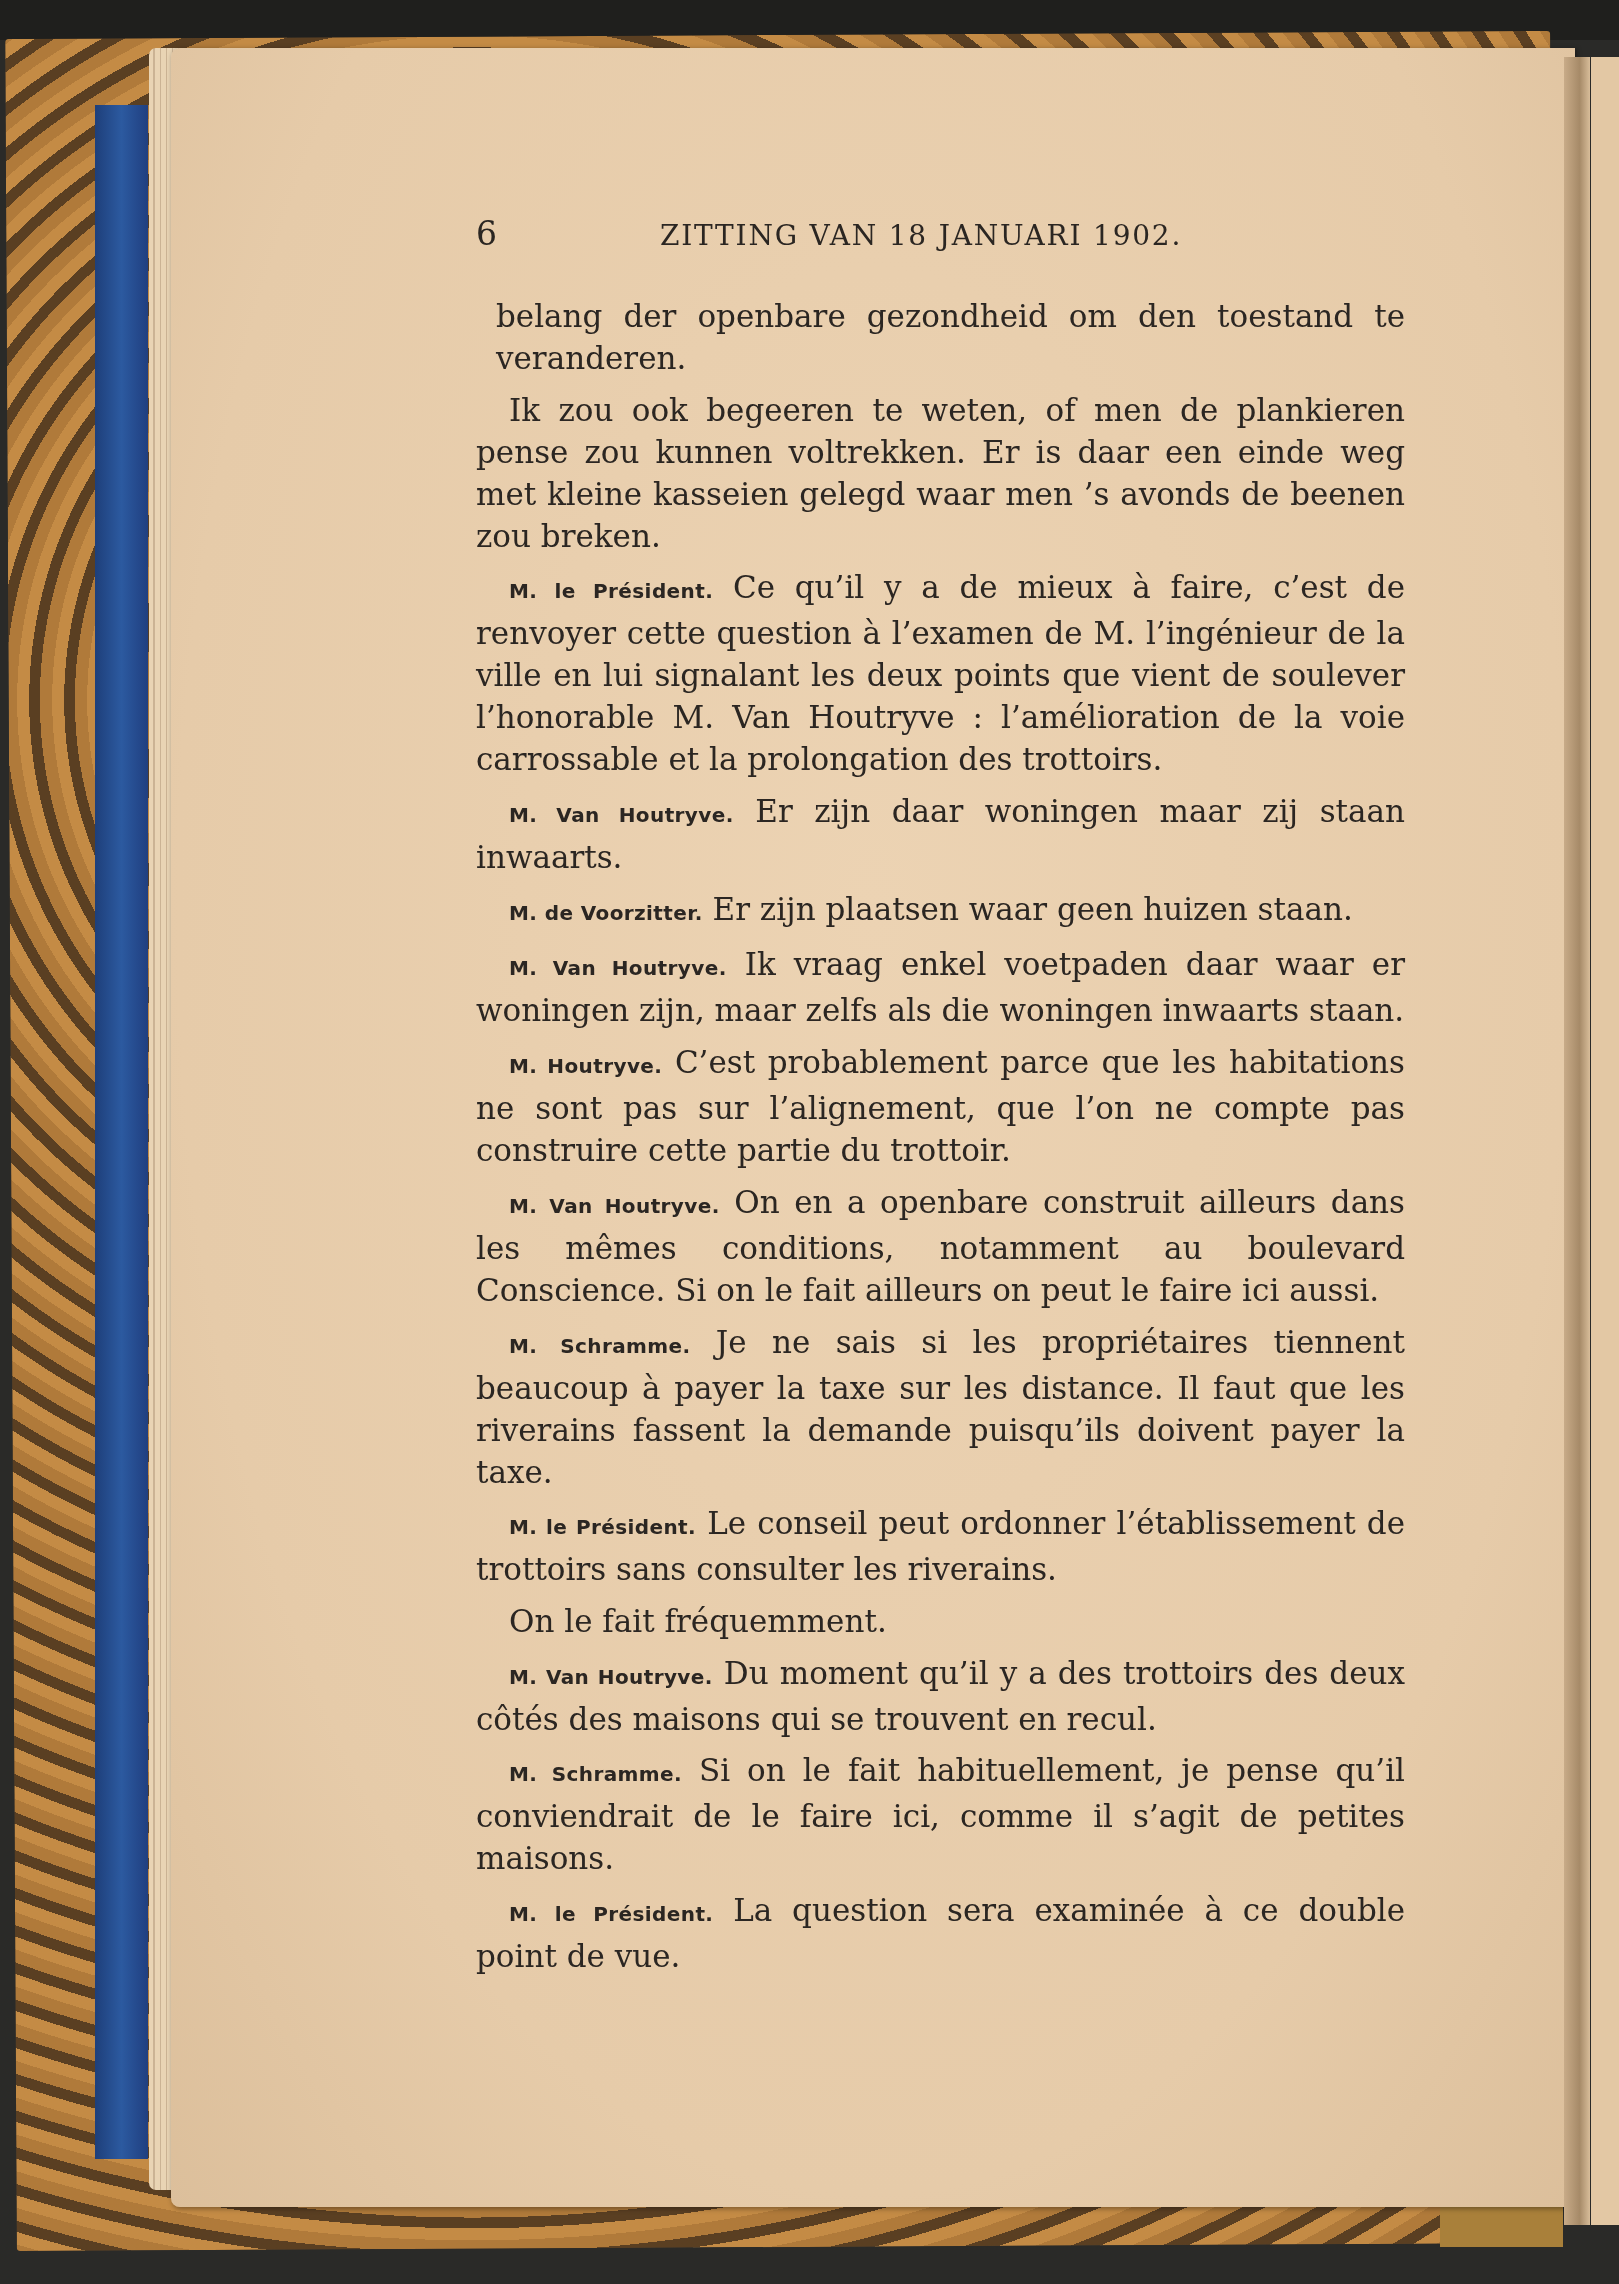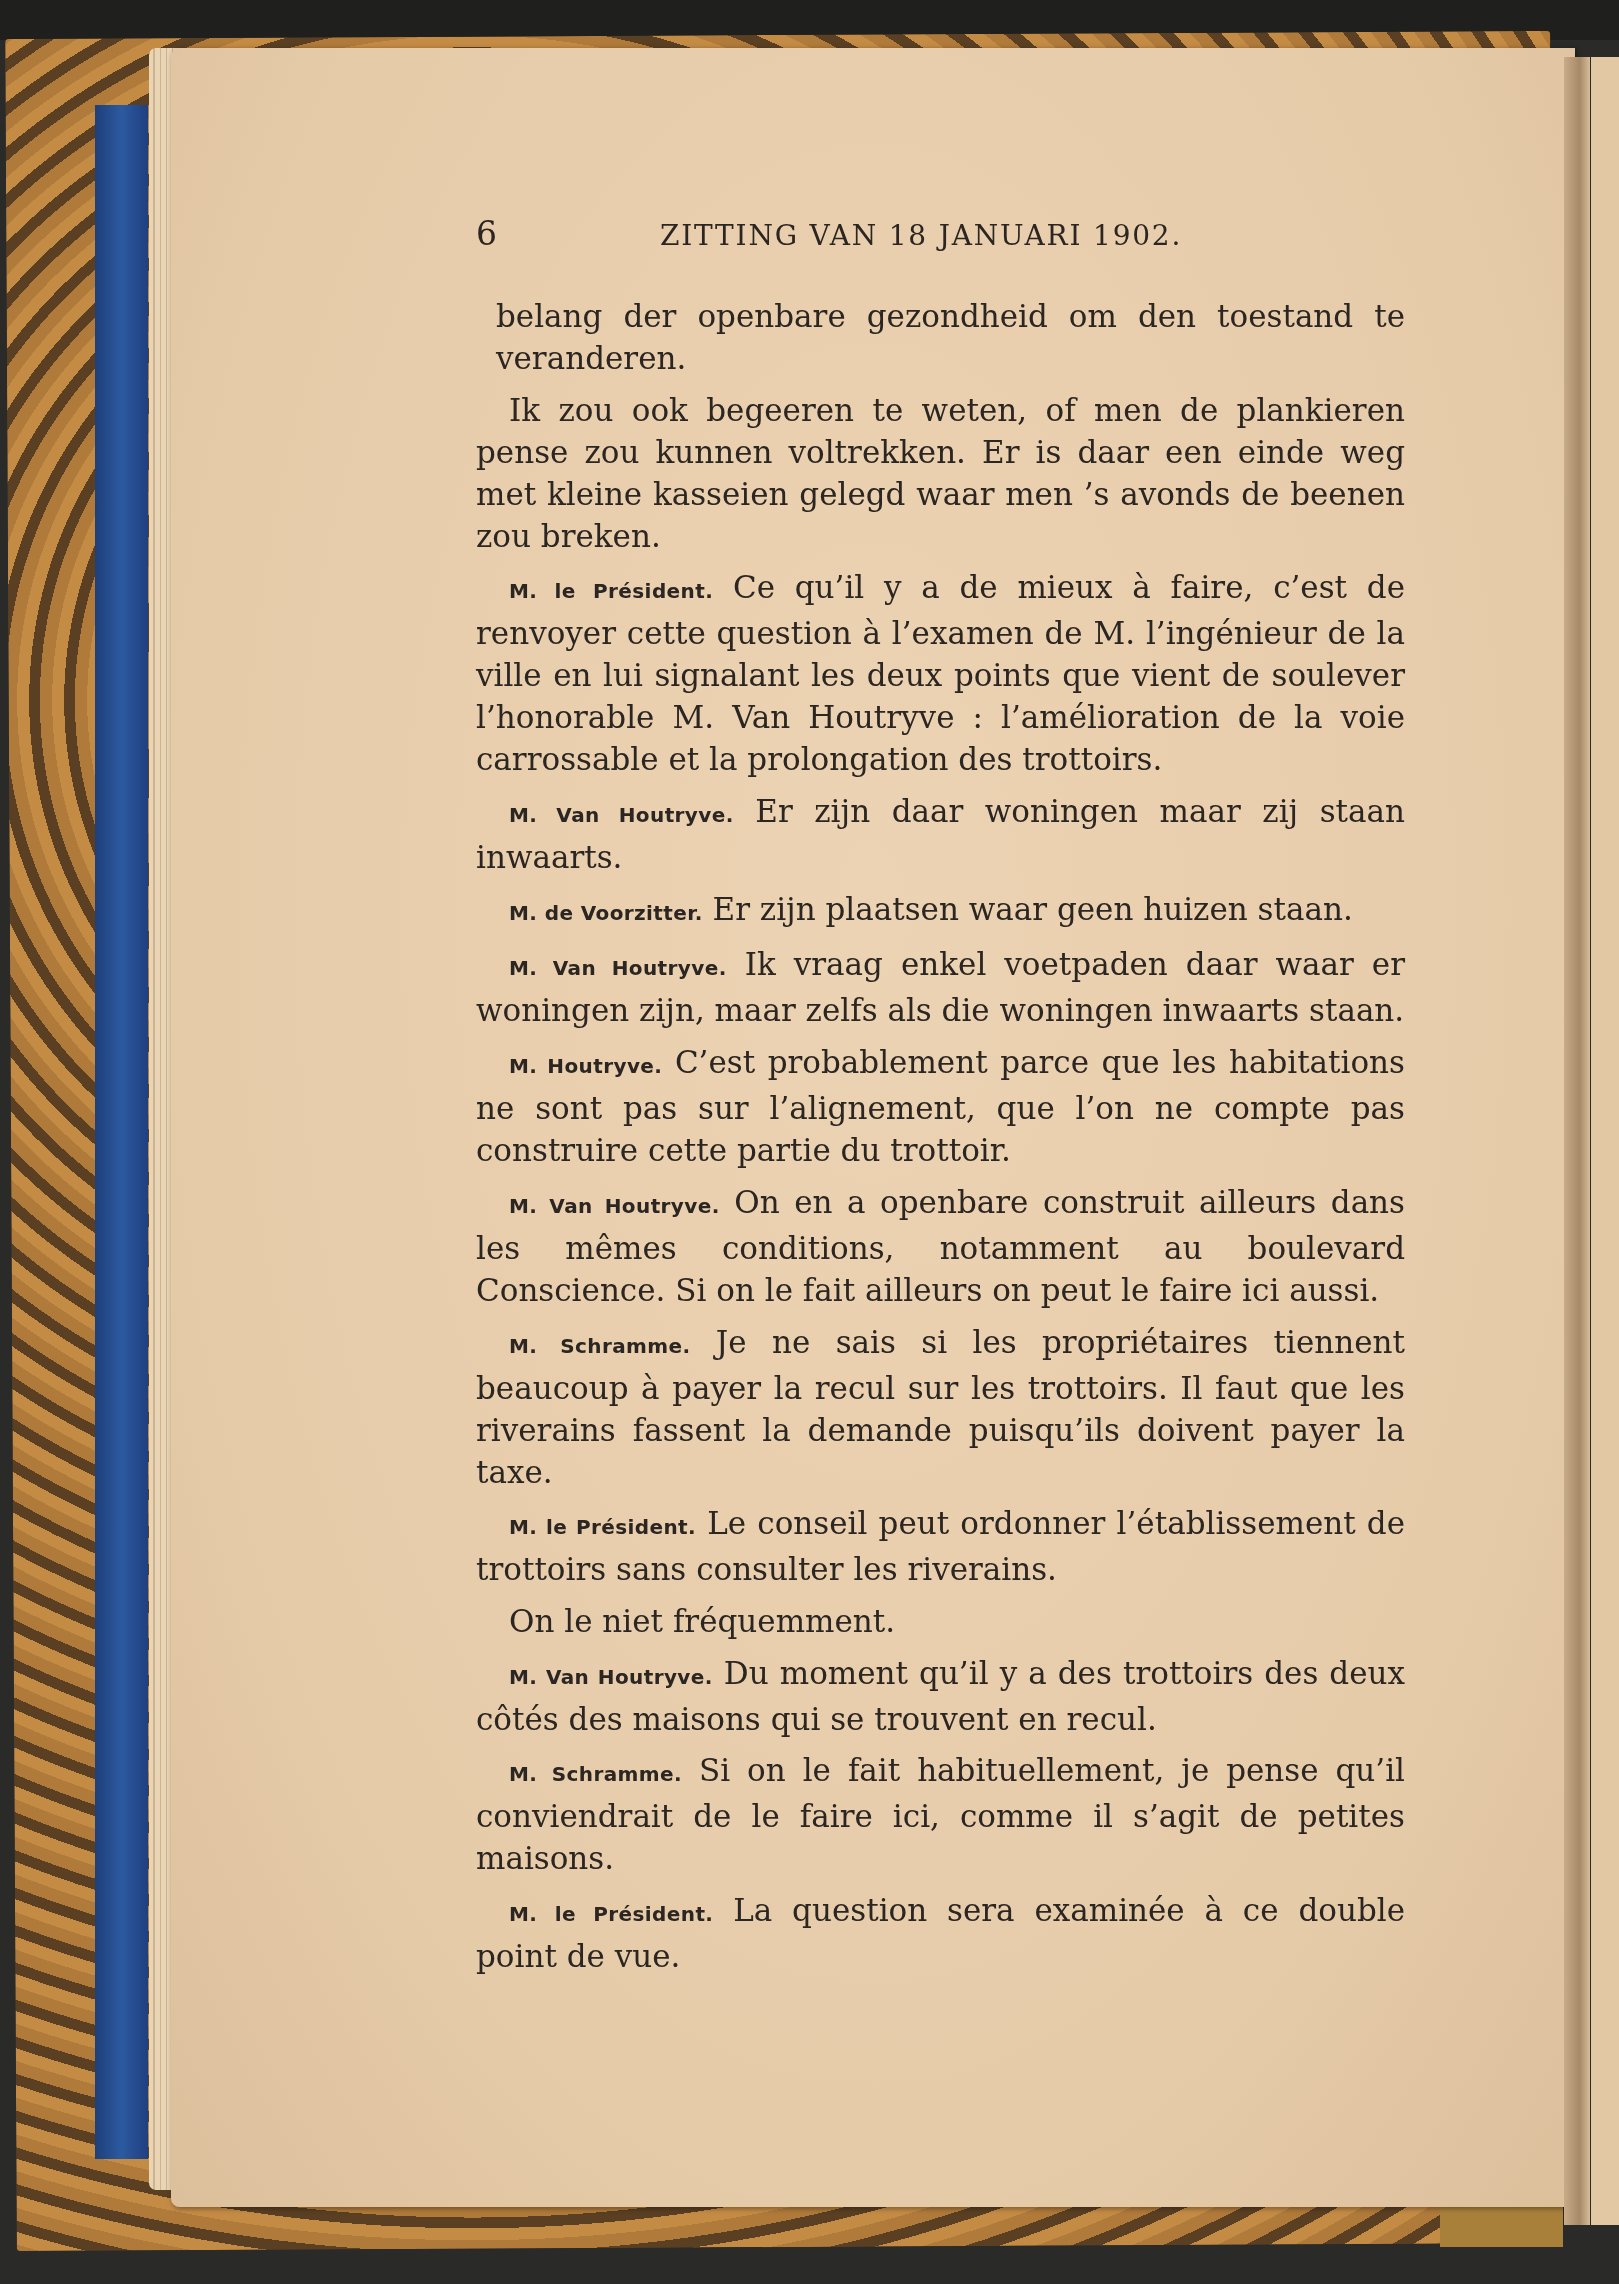--- a/index.html
+++ b/index.html
@@ -84,21 +84,21 @@
   </div>
   <div id="body-text">
       <p class="para cont"><span>belang der openbare gezondheid om den toestand te veranderen.</span></p>
       <p class="para"><span>Ik zou ook begeeren te weten, of men de plankieren pense zou kunnen voltrekken. Er is daar een einde weg met kleine kasseien gelegd waar men ’s avonds de beenen zou breken.</span></p>
       <p class="para"><span class="speaker">M. le Président.</span> <span>Ce qu’il y a de mieux à faire, c’est de renvoyer cette question à l’examen de M. l’ingénieur de la ville en lui signalant les deux points que vient de soulever l’honorable M. Van Houtryve : l’amélioration de la voie carrossable et la prolongation des trottoirs.</span></p>
       <p class="para"><span class="speaker">M. Van Houtryve.</span> <span>Er zijn daar woningen maar zij staan inwaarts.</span></p>
       <p class="para"><span class="speaker">M. de Voorzitter.</span> <span>Er zijn plaatsen waar geen huizen staan.</span></p>
       <p class="para"><span class="speaker">M. Van Houtryve.</span> <span>Ik vraag enkel voetpaden daar waar er woningen zijn, maar zelfs als die woningen inwaarts staan.</span></p>
       <p class="para"><span class="speaker">M. Houtryve.</span> <span>C’est probablement parce que les habitations ne sont pas sur l’alignement, que l’on ne compte pas construire cette partie du trottoir.</span></p>
       <p class="para"><span class="speaker">M. Van Houtryve.</span> <span>On en a openbare construit ailleurs dans les mêmes conditions, notamment au boulevard Conscience. Si on le fait ailleurs on peut le faire ici aussi.</span></p>
-      <p class="para"><span class="speaker">M. Schramme.</span> <span>Je ne sais si les propriétaires tiennent beaucoup à payer la recul sur les trottoirs. Il faut que les riverains fassent la demande puisqu’ils doivent payer la taxe.</span></p>
+      <p class="para"><span class="speaker">M. Schramme.</span> <span>Je ne sais si les propriétaires tiennent beaucoup à payer la taxe sur les distance. Il faut que les riverains fassent la demande puisqu’ils doivent payer la taxe.</span></p>
       <p class="para"><span class="speaker">M. le Président.</span> <span>Le conseil peut ordonner l’établissement de trottoirs sans consulter les riverains.</span></p>
-      <p class="para"><span>On le niet fréquemment.</span></p>
+      <p class="para"><span>On le fait fréquemment.</span></p>
       <p class="para"><span class="speaker">M. Van Houtryve.</span> <span>Du moment qu’il y a des trottoirs des deux côtés des maisons qui se trouvent en recul.</span></p>
       <p class="para"><span class="speaker">M. Schramme.</span> <span>Si on le fait habituellement, je pense qu’il conviendrait de le faire ici, comme il s’agit de petites maisons.</span></p>
       <p class="para"><span class="speaker">M. le Président.</span> <span>La question sera examinée à ce double point de vue.</span></p>
     </div>
 </div>
 
 
 </body></html>

